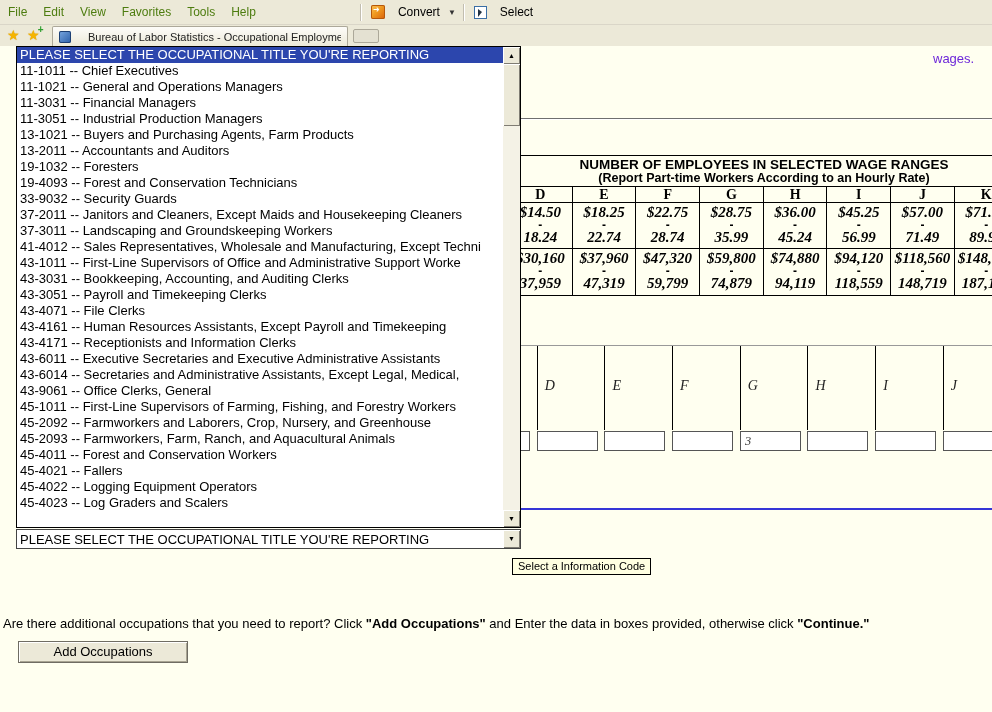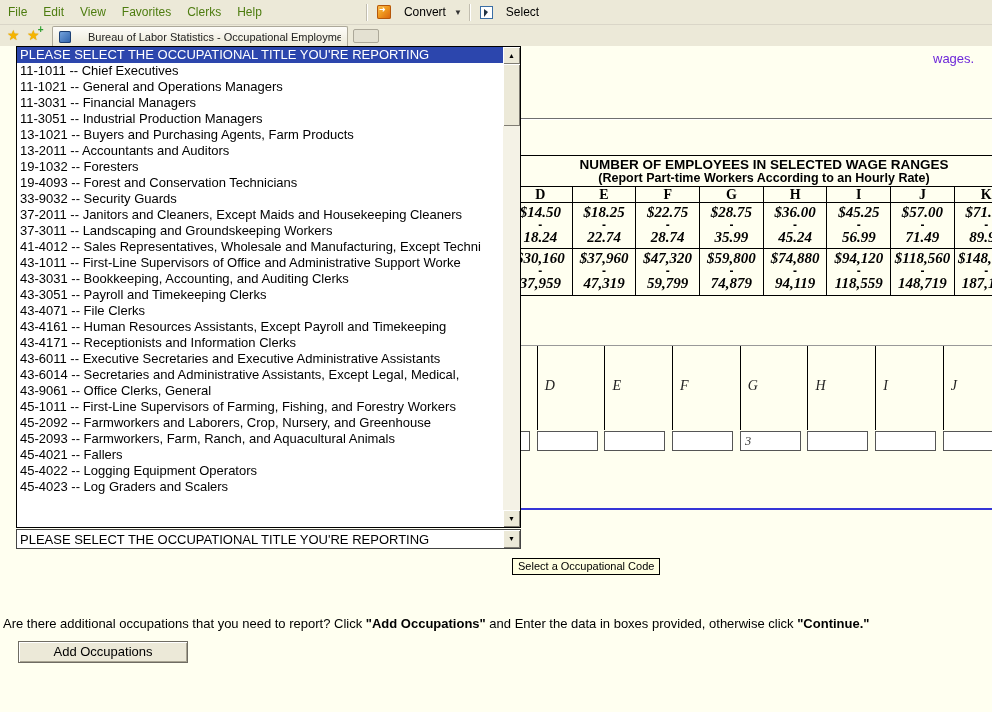--- a/index.html
+++ b/index.html
@@ -106,21 +106,21 @@
 </head>
 <body>
 
 <div id="screen">
 
   <div class="menubar">
     <span class="menu-item">File</span>
     <span class="menu-item">Edit</span>
     <span class="menu-item">View</span>
     <span class="menu-item">Favorites</span>
-    <span class="menu-item">Clerks</span>
+    <span class="menu-item">Tools</span>
     <span class="menu-item">Help</span>
     <span class="tool-sep" style="margin-left:96px;"></span>
     <span class="toolbtn">
       <span class="convert-icon"></span>
       <span>Convert</span>
     </span>
     <span class="drop-arrow">▼</span>
     <span class="tool-sep"></span>
     <span class="toolbtn">
       <span class="selecttool-icon"></span>
@@ -290,36 +290,37 @@
         <div class="dd-item">43-3051 -- Payroll and Timekeeping Clerks</div>
         <div class="dd-item">43-4071 -- File Clerks</div>
         <div class="dd-item">43-4161 -- Human Resources Assistants, Except Payroll and Timekeeping</div>
         <div class="dd-item">43-4171 -- Receptionists and Information Clerks</div>
         <div class="dd-item">43-6011 -- Executive Secretaries and Executive Administrative Assistants</div>
         <div class="dd-item">43-6014 -- Secretaries and Administrative Assistants, Except Legal, Medical,</div>
         <div class="dd-item">43-9061 -- Office Clerks, General</div>
         <div class="dd-item">45-1011 -- First-Line Supervisors of Farming, Fishing, and Forestry Workers</div>
         <div class="dd-item">45-2092 -- Farmworkers and Laborers, Crop, Nursery, and Greenhouse</div>
         <div class="dd-item">45-2093 -- Farmworkers, Farm, Ranch, and Aquacultural Animals</div>
+        <div class="dd-item">45-4011 -- Forest and Conservation Workers</div>
         <div class="dd-item">45-4021 -- Fallers</div>
         <div class="dd-item">45-4022 -- Logging Equipment Operators</div>
         <div class="dd-item">45-4023 -- Log Graders and Scalers</div>
       </div>
       <div class="dd-scroll">
         <div class="sb-btn sb-up">▲</div>
         <div class="sb-thumb"></div>
         <div class="sb-btn sb-down">▼</div>
       </div>
     </div>
 
     <div class="select-closed">
       <span class="sel-text">PLEASE SELECT THE OCCUPATIONAL TITLE YOU'RE REPORTING</span>
       <span class="sel-btn"><span>▼</span></span>
     </div>
 
-    <div class="tooltip">Select a Occupational Code</div>
+    <div class="tooltip">Select a Information Code</div>
 
     <div class="footer-text"><span>Are there additional occupations that you need to report? Click </span><b>"Add Occupations"</b><span> and Enter the data in boxes provided, otherwise click </span><b>"Continue."</b></div>
 
     <button class="add-btn">Add Occupations</button>
 
   </div>
 </div>
 
 </body></html>

